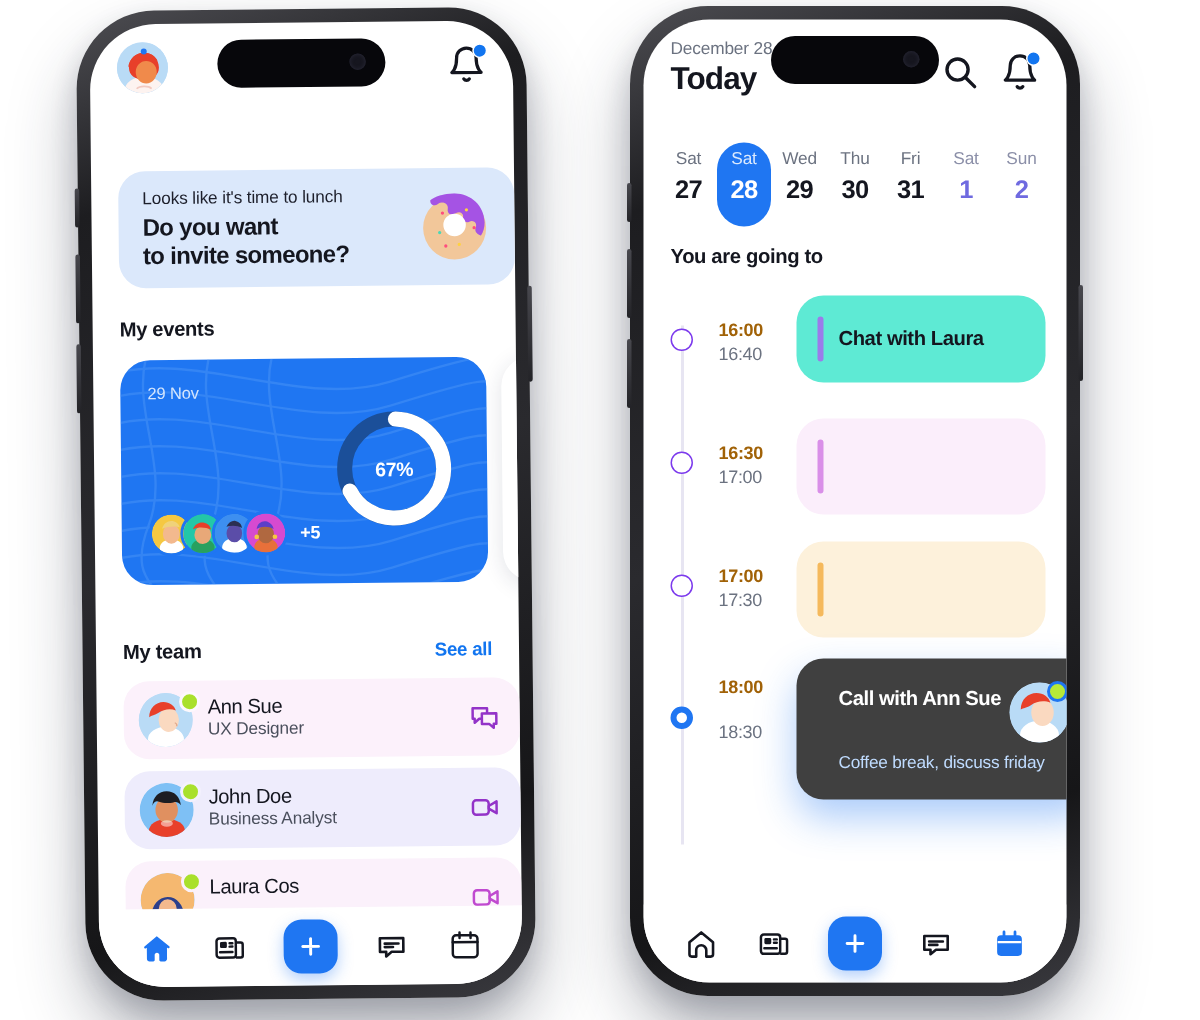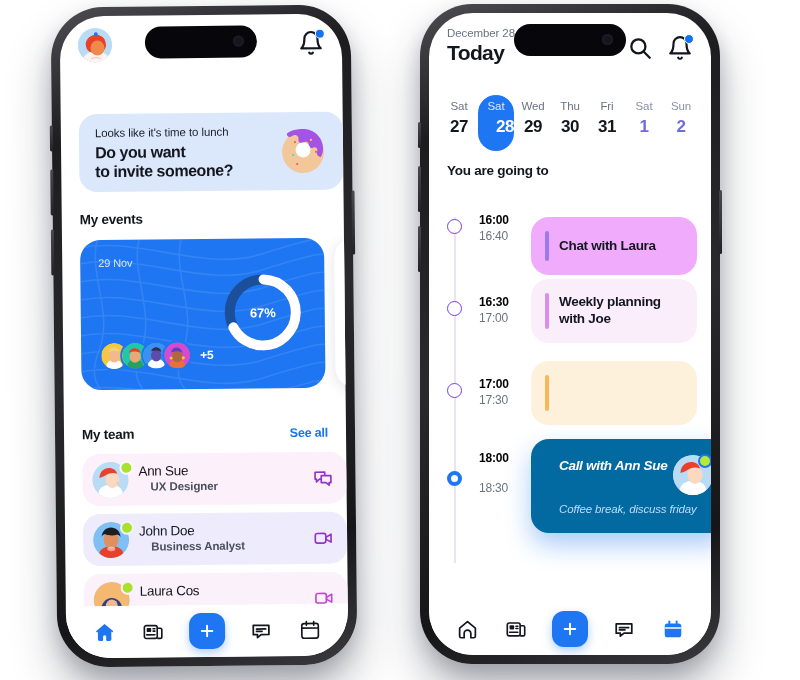--- a/index.html
+++ b/index.html
@@ -102,21 +102,21 @@
   }
   .team-item .tav{
     position:absolute;left:10px;top:8px;width:36px;height:36px;border-radius:50%;
     overflow:hidden;background:#bcdcf7;
   }
   .team-item .online{
     position:absolute;left:37px;top:7px;width:10px;height:10px;border-radius:50%;
     background:#a9e02c;border:2px solid #fdf8fd;box-sizing:content-box;
   }
   .team-item .nm{position:absolute;left:56px;top:10px;font-size:13.5px;font-weight:400;color:#14161f;letter-spacing:-.3px;}
-  .team-item .role{position:absolute;left:68px;top:27px;font-size:11.5px;color:#4a4f5c;letter-spacing:-.1px;font-weight:bold;}
+  .team-item .role{position:absolute;left:56px;top:27px;font-size:11.5px;color:#4a4f5c;letter-spacing:-.1px;}
   .team-item .act{position:absolute;right:13px;top:16px;width:21px;height:21px;}
 
   
   .nav{
     position:absolute;left:0;right:0;bottom:0;height:52px;background:#fff;z-index:35;
     display:flex;align-items:center;justify-content:space-around;padding:0 14px;box-sizing:border-box;
   }
   .nav .ni{width:26px;height:26px;display:flex;align-items:center;justify-content:center;}
   .nav .plus{
     width:36px;height:36px;border-radius:12px;background:#1f76f2;
@@ -127,46 +127,46 @@
   
   .p2hdr-date{position:absolute;left:18px;top:14px;font-size:11.5px;color:#6b7280;letter-spacing:-.1px;}
   .p2hdr-title{position:absolute;left:18px;top:28px;font-size:21px;font-weight:700;color:#14161f;letter-spacing:-.6px;}
 
   .days{position:absolute;left:12px;right:12px;top:82px;height:58px;display:flex;justify-content:space-between;}
   .day{width:36px;text-align:center;position:relative;border-radius:18px;padding-top:5px;box-sizing:border-box;height:56px;}
   .day .dn{font-size:11.5px;color:#6b7280;letter-spacing:-.1px;}
   .day .dd{font-size:17px;font-weight:700;color:#14161f;margin-top:5px;letter-spacing:-.4px;}
   .day.sel{background:#1f76f2;}
   .day.sel .dn{color:#dbeafe;}
-  .day.sel .dd{color:#fff;text-align:right;}
+  .day.sel .dd{color:#fff;}
   .day.we .dn,.day.we .dd{color:#6f6ae0;}
   .day.we .dn{color:#8b8fa8;}
 
   .going{position:absolute;left:18px;top:150px;font-size:13.5px;font-weight:700;color:#14161f;letter-spacing:-.25px;}
 
   .tl{position:absolute;left:0;right:0;top:180px;bottom:52px;}
   .tl .line{position:absolute;left:25px;top:24px;bottom:40px;width:1.5px;background:#e7e5f2;}
   .tl-item{position:absolute;left:0;right:0;}
   .tl-item .bullet{
     position:absolute;left:18px;width:15px;height:15px;border-radius:50%;
     border:1.8px solid #7c3aed;box-sizing:border-box;background:#fff;
   }
   .tl-item .bullet.on{
     border:4px solid #1f76f2;background:#fff;
   }
-  .tl-item .t1{position:absolute;left:50px;font-size:12px;font-weight:700;color:#000000;letter-spacing:-.2px;}
+  .tl-item .t1{position:absolute;left:50px;font-size:12px;font-weight:700;color:#a16207;letter-spacing:-.2px;}
   .tl-item .t2{position:absolute;left:50px;font-size:12px;color:#6b7280;letter-spacing:-.2px;}
   .ecard{
     position:absolute;left:102px;border-radius:18px;overflow:hidden;
   }
   .ecard .bar{position:absolute;left:14px;top:14px;width:4px;border-radius:3px;}
   .ecard .ttl{position:absolute;left:28px;font-size:13.5px;font-weight:700;color:#14161f;letter-spacing:-.3px;line-height:17px;}
 
   .ecard.active{
-    background:#0369a1;box-shadow:0 12px 26px rgba(31,118,242,.38);font-style:italic;
+    background:#404040;box-shadow:0 12px 26px rgba(31,118,242,.38);
   }
   .ecard.active .ttl{color:#fff;}
   .ecard.active .sub{position:absolute;left:28px;font-size:11.5px;color:#bfdbfe;letter-spacing:-.15px;}
   .ecard.active .pav{
     position:absolute;right:16px;top:16px;width:40px;height:40px;border-radius:50%;
     overflow:hidden;background:#bcdcf7;
   }
   .ecard.active .pav-dot{
     position:absolute;right:17px;top:15px;width:10px;height:10px;border-radius:50%;
     background:#b7e938;border:2px solid #1f76f2;box-sizing:content-box;
@@ -471,33 +471,32 @@
 
       <div class="going">You are going to</div>
 
       <div class="tl">
         <div class="line"></div>
 
         <div class="tl-item" style="top:0;">
           <div class="bullet" style="top:26px;"></div>
           <div class="t1" style="top:20px;">16:00</div>
           <div class="t2" style="top:36px;">16:40</div>
-          <div class="ecard" style="top:24px;width:166px;height:58px;background:#f0abfc;">
+          <div class="ecard" style="top:4px;width:166px;height:58px;background:#5eead4;">
             <div class="bar" style="height:30px;background:#9b7bea;"></div>
             <div class="ttl" style="top:20px;">Chat with Laura</div>
           </div>
         </div>
 
         <div class="tl-item" style="top:82px;">
           <div class="bullet" style="top:26px;"></div>
           <div class="t1" style="top:20px;">16:30</div>
           <div class="t2" style="top:36px;">17:00</div>
           <div class="ecard" style="top:4px;width:166px;height:64px;background:#fbeefb;">
             <div class="bar" style="height:36px;background:#d98fe8;"></div>
-            <div class="ttl" style="top:14px;width:124px;">Weekly planning with Joe</div>
           </div>
         </div>
 
         <div class="tl-item" style="top:164px;">
           <div class="bullet" style="top:26px;"></div>
           <div class="t1" style="top:20px;">17:00</div>
           <div class="t2" style="top:36px;">17:30</div>
           <div class="ecard" style="top:4px;width:166px;height:64px;background:#fdf1db;">
             <div class="bar" style="height:36px;background:#f5b95c;"></div>
           </div>

